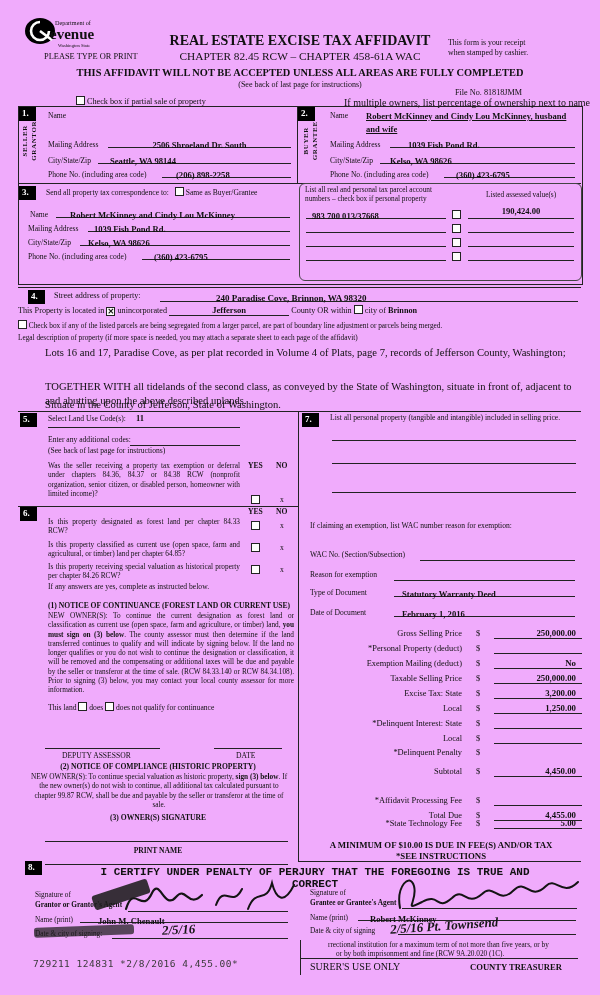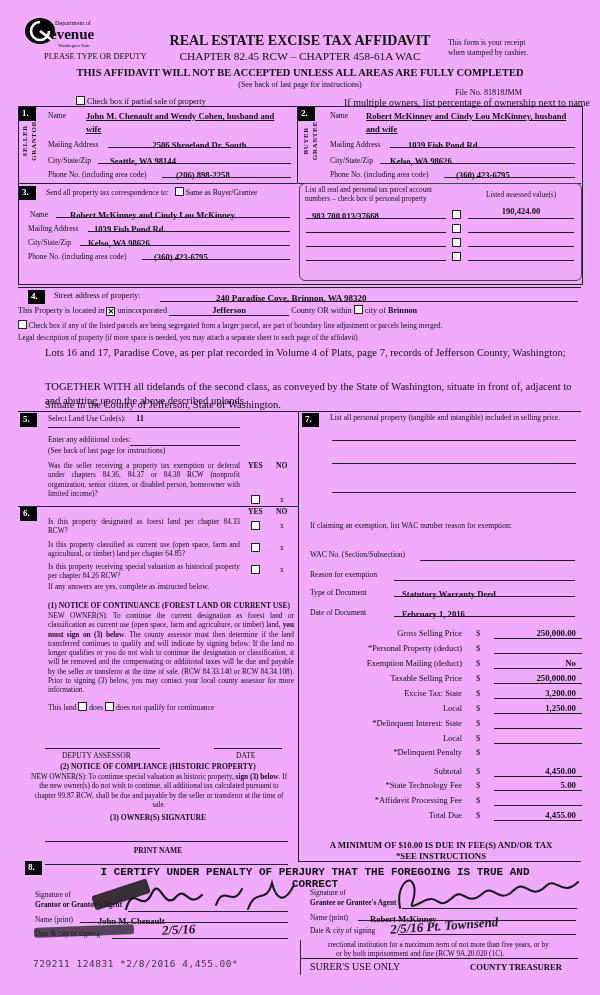--- a/index.html
+++ b/index.html
@@ -38,21 +38,21 @@
 
 <div class="page">
 
   <svg class="abs" style="left:24px;top:14px;" width="110" height="40" viewBox="0 0 110 40">
     <ellipse cx="16" cy="17" rx="15" ry="13" fill="#000"></ellipse>
     <path d="M16 8 a9 9 0 1 0 9 9 M16 17 l12 9" stroke="#fdfdfb" stroke-width="2.6" fill="none"></path>
     <text x="31" y="11" font-size="6.2" fill="#111">Department of</text>
     <text x="26" y="25" font-size="15" font-weight="bold" fill="#111">evenue</text>
     <text x="34" y="33" font-size="4.6" fill="#111">Washington State</text>
   </svg>
-  <div class="abs lbl" style="left:44px;top:52px;font-size:8.4px;">PLEASE TYPE OR DEPUTY</div>
+  <div class="abs lbl" style="left:44px;top:52px;font-size:8.4px;">PLEASE TYPE OR PRINT</div>
 
   <div class="abs b ctr" style="left:150px;top:33px;width:300px;font-size:14px;">REAL ESTATE EXCISE TAX AFFIDAVIT</div>
   <div class="abs ctr" style="left:150px;top:50px;width:300px;font-size:11.3px;">CHAPTER 82.45 RCW – CHAPTER 458-61A WAC</div>
 
   <div class="abs" style="left:448px;top:38px;font-size:7.8px;line-height:1.3;">
     <div>This form is your receipt</div>
     <div>when stamped by cashier.</div>
   </div>
 
   <div class="abs b ctr" style="left:10px;top:67px;width:580px;font-size:10.4px;">THIS AFFIDAVIT WILL NOT BE ACCEPTED UNLESS ALL AREAS ARE FULLY COMPLETED</div>
@@ -68,23 +68,20 @@
   <div class="box" style="left:18px;top:106px;width:563px;height:177px;"></div>
   <div class="vline" style="left:297px;top:106px;height:77px;"></div>
   <div class="hline" style="left:18px;top:183px;width:563px;"></div>
 
   <div class="badge" style="left:19px;top:107px;">1.</div>
   <div class="vert" style="left:-5px;top:132px;width:70px;">
     <div>SELLER</div>
       <div>GRANTOR</div>
   </div>
   <div class="abs lbl" style="left:48px;top:111px;">Name</div>
-  <div class="abs" style="left:86px;top:110px;width:205px;font-size:8.6px;font-weight:bold;line-height:1.55;">
-    <span style="text-decoration:underline;">John M. Chenault and Wendy Cohen, husband and wife</span>
-  </div>
   <div class="abs lbl" style="left:48px;top:140px;">Mailing Address</div>
   <div class="abs ul" style="left:108px;top:134px;width:183px;height:13px;text-align:center;"><span class="val">2506 Shroeland Dr. South</span></div>
   <div class="abs lbl" style="left:48px;top:156px;">City/State/Zip</div>
   <div class="abs ul" style="left:98px;top:150px;width:193px;height:13px;"><span class="val" style="padding-left:12px;">Seattle, WA 98144</span></div>
   <div class="abs lbl" style="left:48px;top:170px;">Phone No. (including area code)</div>
   <div class="abs ul" style="left:162px;top:164px;width:129px;height:13px;"><span class="val" style="padding-left:14px;">(206) 898-2258</span></div>
 
   <div class="badge" style="left:298px;top:107px;">2.</div>
   <div class="vert" style="left:276px;top:132px;width:70px;">
     <div>BUYER</div>
@@ -289,21 +286,21 @@
   <div class="fee-row" style="top:748px;">
       <span class="fee-label">*Delinquent Penalty</span>
       <span class="fee-dollar">$</span>
       <span class="fee-line" style="border-bottom:none;"></span>
     </div>
   <div class="fee-row" style="top:766px;">
       <span class="fee-label">Subtotal</span>
       <span class="fee-dollar">$</span>
       <span class="fee-line">4,450.00</span>
     </div>
-  <div class="fee-row" style="top:780px;">
+  <div class="fee-row" style="top:818px;">
       <span class="fee-label">*State Technology Fee</span>
       <span class="fee-dollar">$</span>
       <span class="fee-line">5.00</span>
     </div>
   <div class="fee-row" style="top:795px;">
       <span class="fee-label">*Affidavit Processing Fee</span>
       <span class="fee-dollar">$</span>
       <span class="fee-line"></span>
     </div>
   <div class="fee-row" style="top:810px;">

